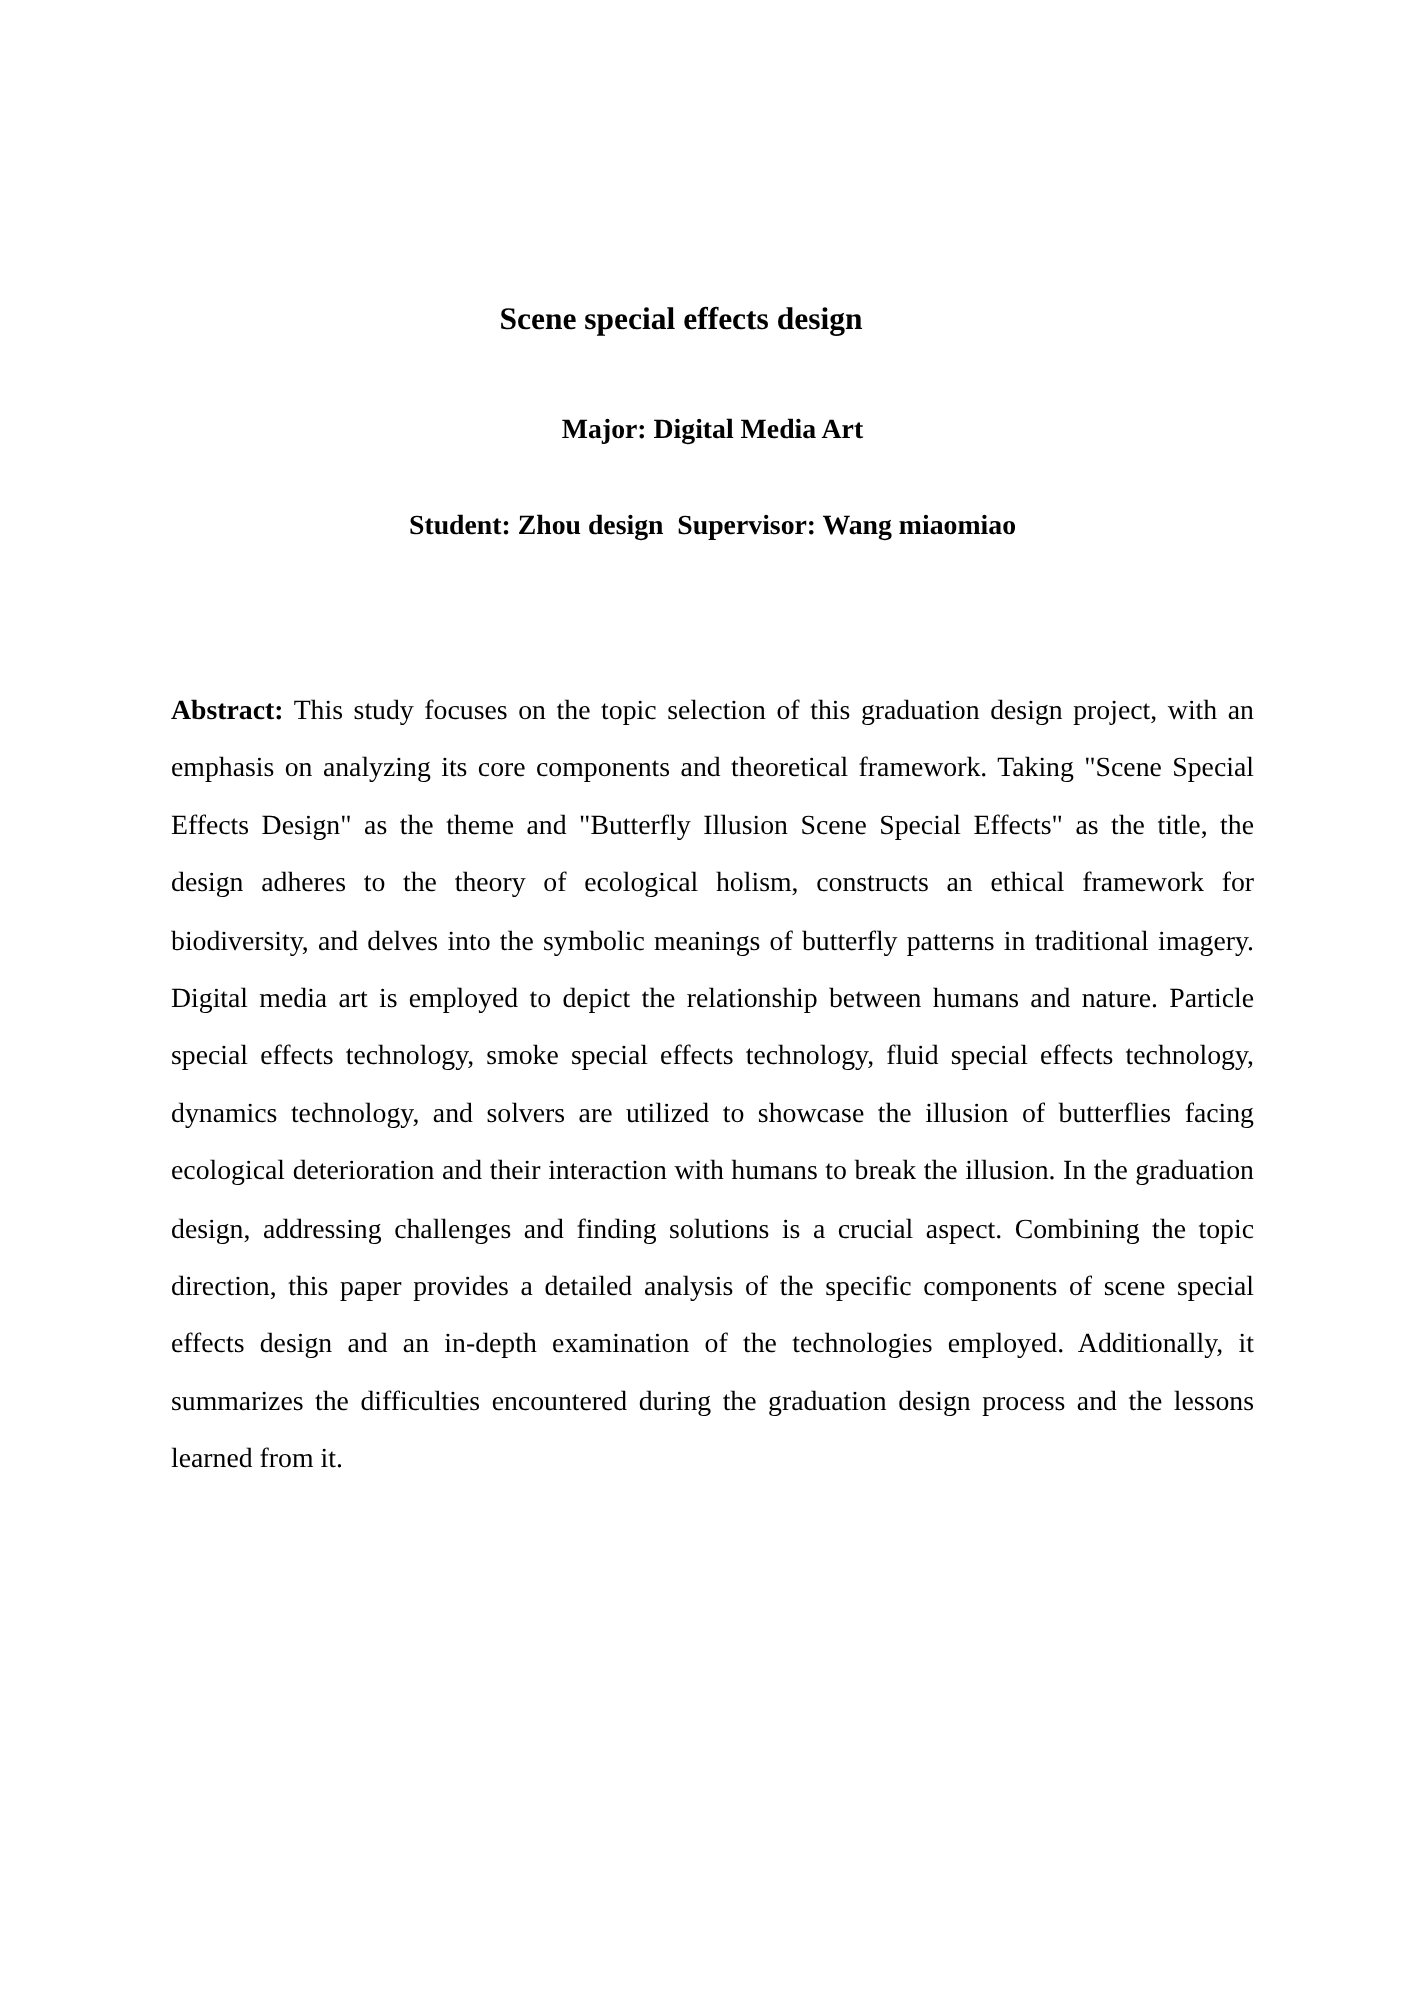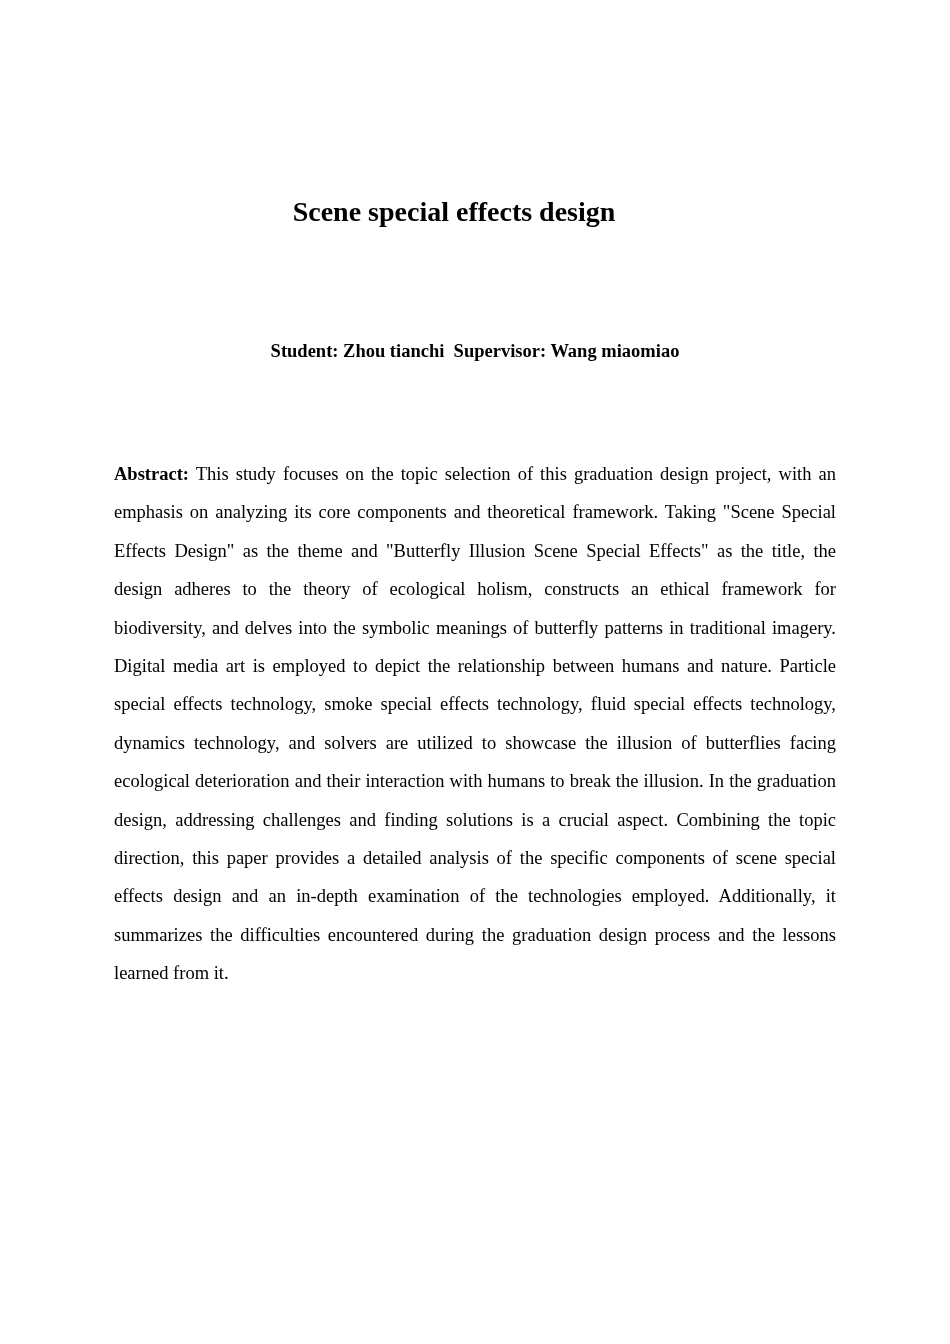--- a/index.html
+++ b/index.html
@@ -23,21 +23,21 @@
       background: #ffffff;
     }
     .title {
       position: absolute;
       left: 0;
       width: 908px;
       top: 196px;
       text-align: center;
       font-family: "Liberation Serif", serif;
       font-weight: bold;
-      font-size: 28px;
+      font-size: 21px;
       line-height: 32px;
     }
     .meta {
       position: absolute;
       left: 0;
       width: 950px;
       text-align: center;
       font-family: "Liberation Serif", serif;
       font-weight: bold;
       font-size: 18.5px;
@@ -74,19 +74,20 @@
       font-size: 18.5px;
       line-height: 30px;
       margin: 0;
     }
   </style>
 </head>
 <body>
 
 <div class="page">
   <div class="title">Scene special effects design</div>
-  <div class="meta student">Student: Zhou tianchi  Supervisor: Wang miaomiao</div>
+  <div class="meta major">Major: Digital Media Art</div>
+  <div class="meta student">Student: Zhou design  Supervisor: Wang miaomiao</div>
 
   <div class="abstract">
     <p><span class="label">Abstract:</span> <span>This study focuses on the topic selection of this graduation design project, with an emphasis on analyzing its core components and theoretical framework. Taking "Scene Special Effects Design" as the theme and "Butterfly Illusion Scene Special Effects" as the title, the design adheres to the theory of ecological holism, constructs an ethical framework for biodiversity, and delves into the symbolic meanings of butterfly patterns in traditional imagery. Digital media art is employed to depict the relationship between humans and nature. Particle special effects technology, smoke special effects technology, fluid special effects technology, dynamics technology, and solvers are utilized to showcase the illusion of butterflies facing ecological deterioration and their interaction with humans to break the illusion. In the graduation design, addressing challenges and finding solutions is a crucial aspect. Combining the topic direction, this paper provides a detailed analysis of the specific components of scene special effects design and an in-depth examination of the technologies employed. Additionally, it summarizes the difficulties encountered during the graduation design process and the lessons learned from it.</span></p>
   </div>
 
 </div>
 
 </body></html>

